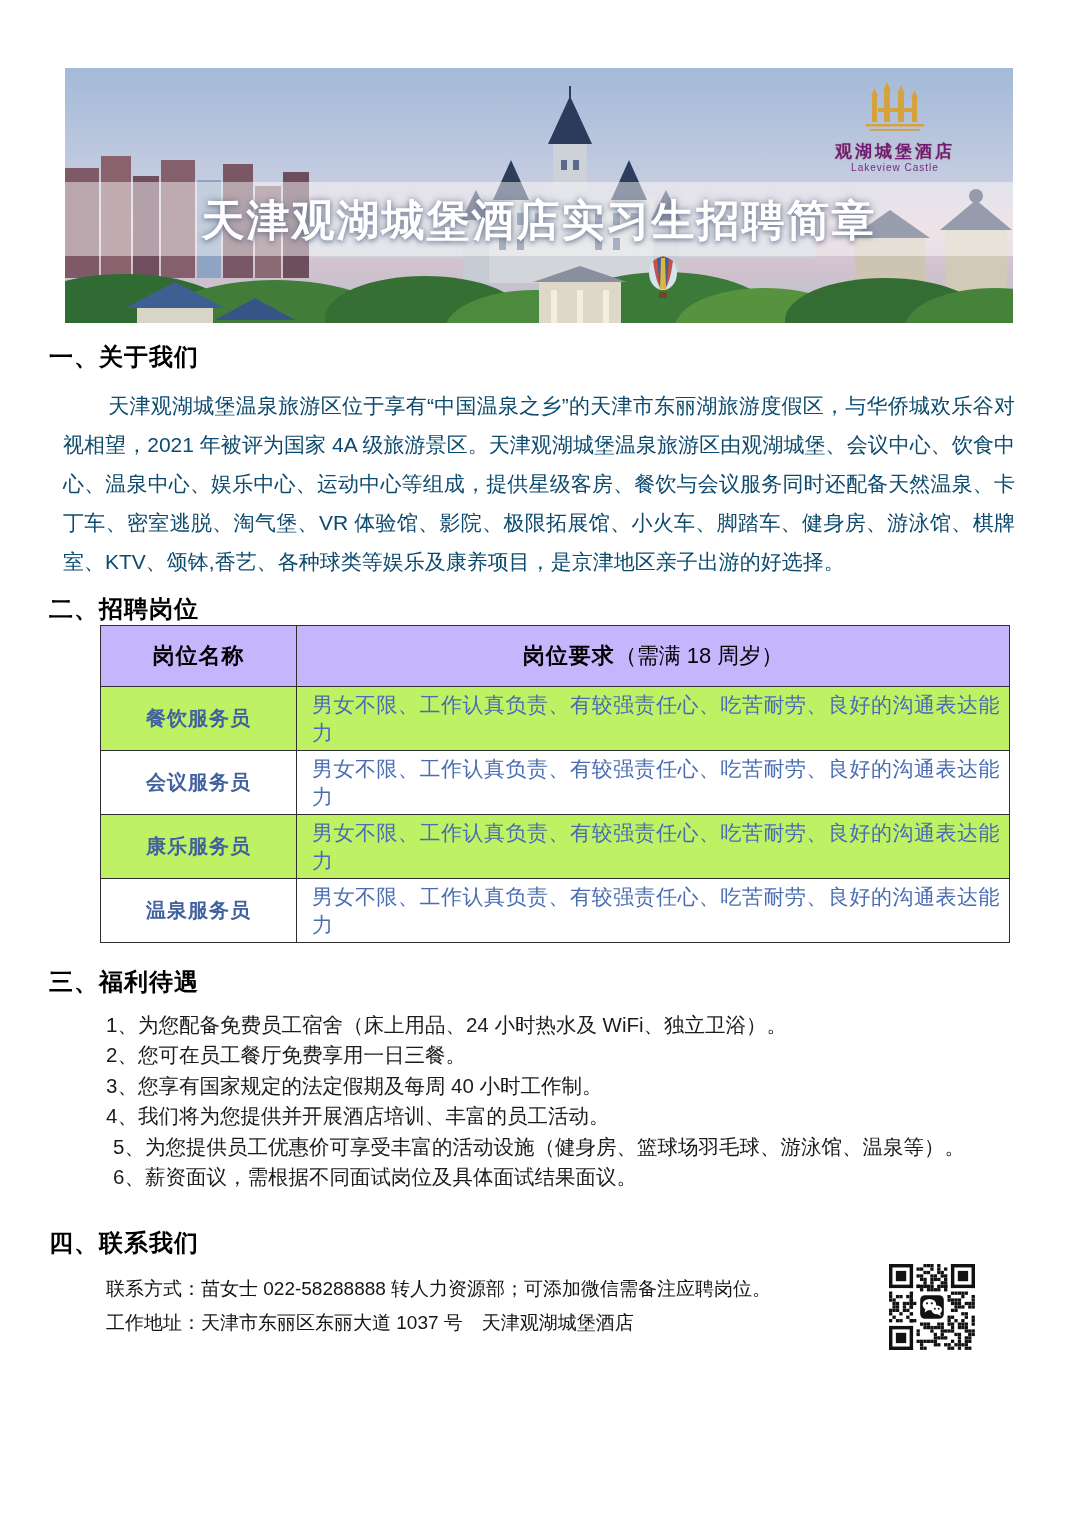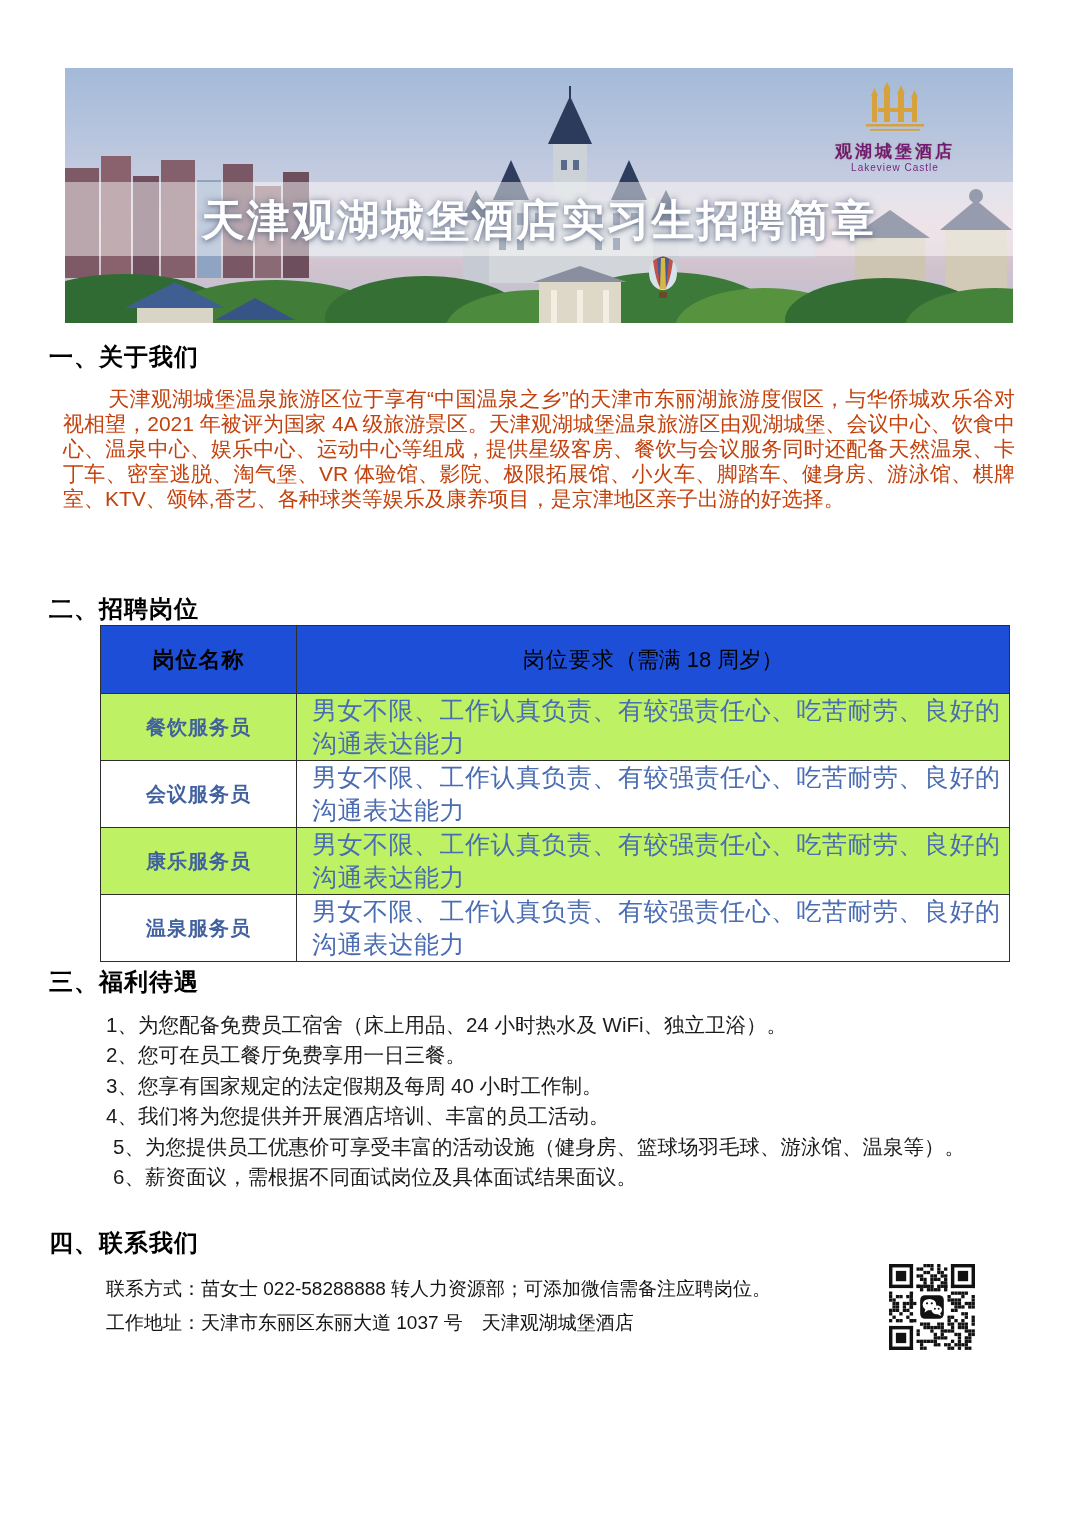--- a/index.html
+++ b/index.html
@@ -38,46 +38,46 @@
     letter-spacing:1px; white-space:nowrap;
   }
   #h-about   { top:341px; }
   #h-positions { top:565px;margin-top:28px; }
   #h-benefits { top:966px; }
   #h-contact { top:1227px; }
 
   
   .about-para {
     position:absolute; left:63px; top:386px; width:952px;
-    font-size:21px; line-height:25px; text-align:justify;
-    text-indent:2.15em; color:#c2410c;
+    font-size:21px; line-height:39px; text-align:justify;
+    text-indent:2.15em; color:#0c4a6e;
   }
 
   
   table.positions {
     position:absolute; left:100px; top:625px; width:910px;
     border-collapse:collapse; table-layout:fixed;
   }
   table.positions th, table.positions td { border:1.6px solid #2e2e2e; }
   table.positions col.c1 { width:196px; }
   table.positions thead th {
-    height:68px; background:#1d4ed8; color:#000; text-align:center; vertical-align:middle;
+    height:61px; background:#c4b5fd; color:#000; text-align:center; vertical-align:middle;
   }
   .th-name { font-size:22px; font-weight:bold; letter-spacing:1px; }
-  .th-req-main { font-size:22px; font-weight:normal; letter-spacing:1px; }
+  .th-req-main { font-size:22px; font-weight:bold; letter-spacing:1px; }
   .th-req-note { font-size:22px; font-weight:normal; }
   table.positions tbody tr { height:64px; }
   table.positions tbody tr.shaded { background:#bef264; }
   td.pos-name {
     text-align:center; vertical-align:middle;
     font-size:20px; font-weight:bold; color:#41619f; letter-spacing:1px;
   }
   td.pos-req {
     vertical-align:middle; padding-left:15px;
-    font-size:25px; color:#4a6cb2; letter-spacing:.5px;
+    font-size:21px; color:#4a6cb2; letter-spacing:.5px;
   }
 
   
   .benefits-list { position:absolute; left:106px; top:1010px; width:910px; }
   .benefit-item { font-size:20.5px; line-height:30.4px; color:#1b1b1b; white-space:nowrap; }
   .benefit-item:nth-child(n+5) { padding-left:7px; }
 
   
   .contact-lines { position:absolute; left:106px; top:1272px; width:775px; }
   .contact-line { font-size:19px; line-height:33.5px; color:#141414; white-space:pre-wrap; }

